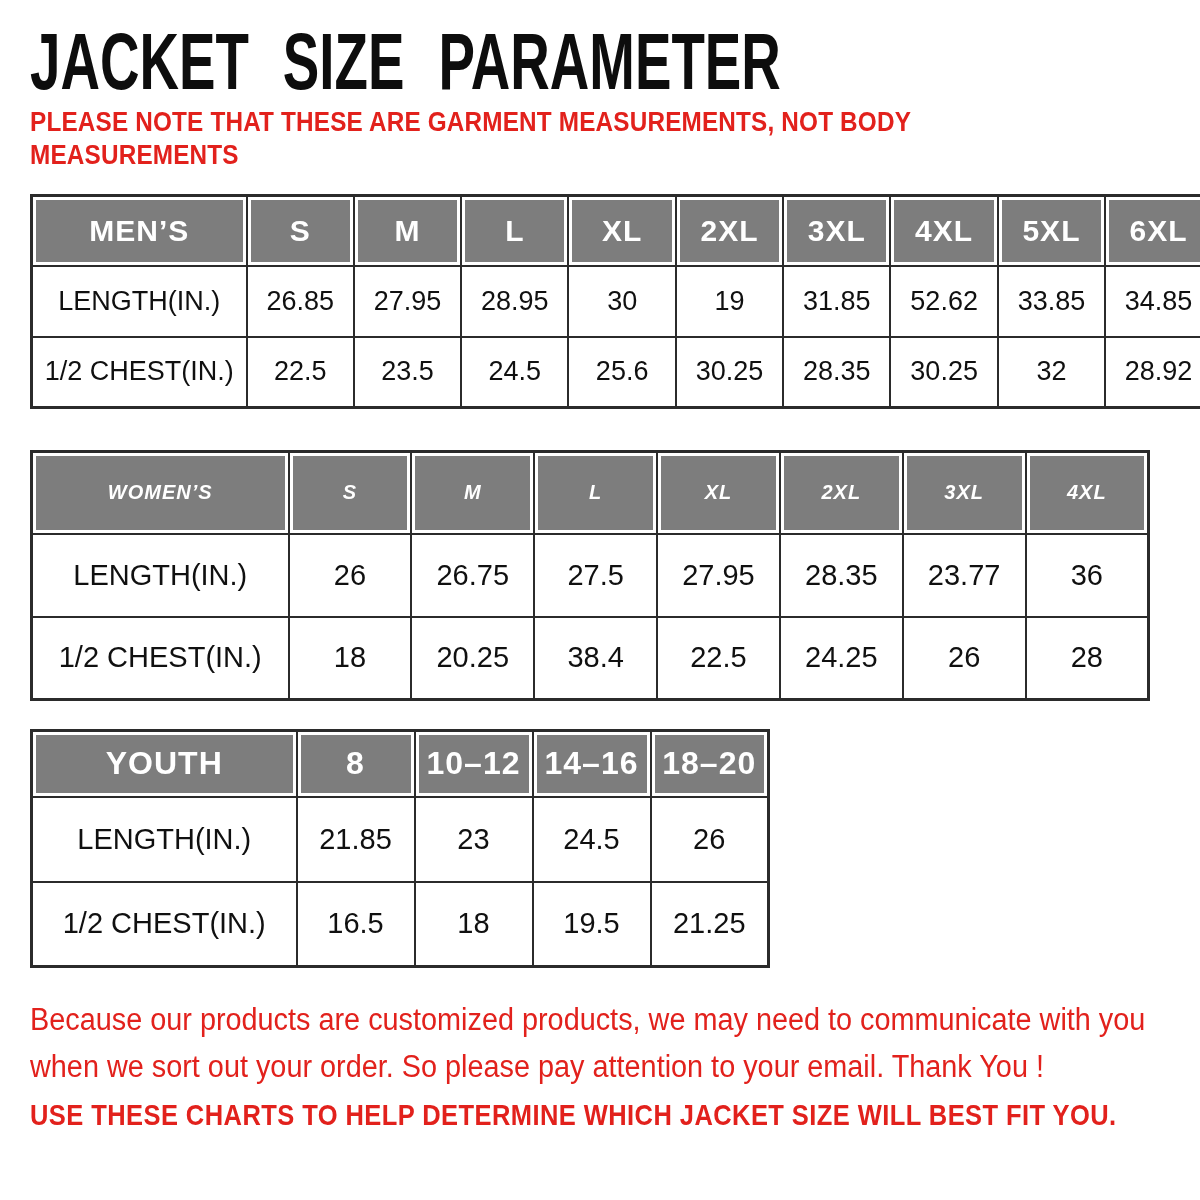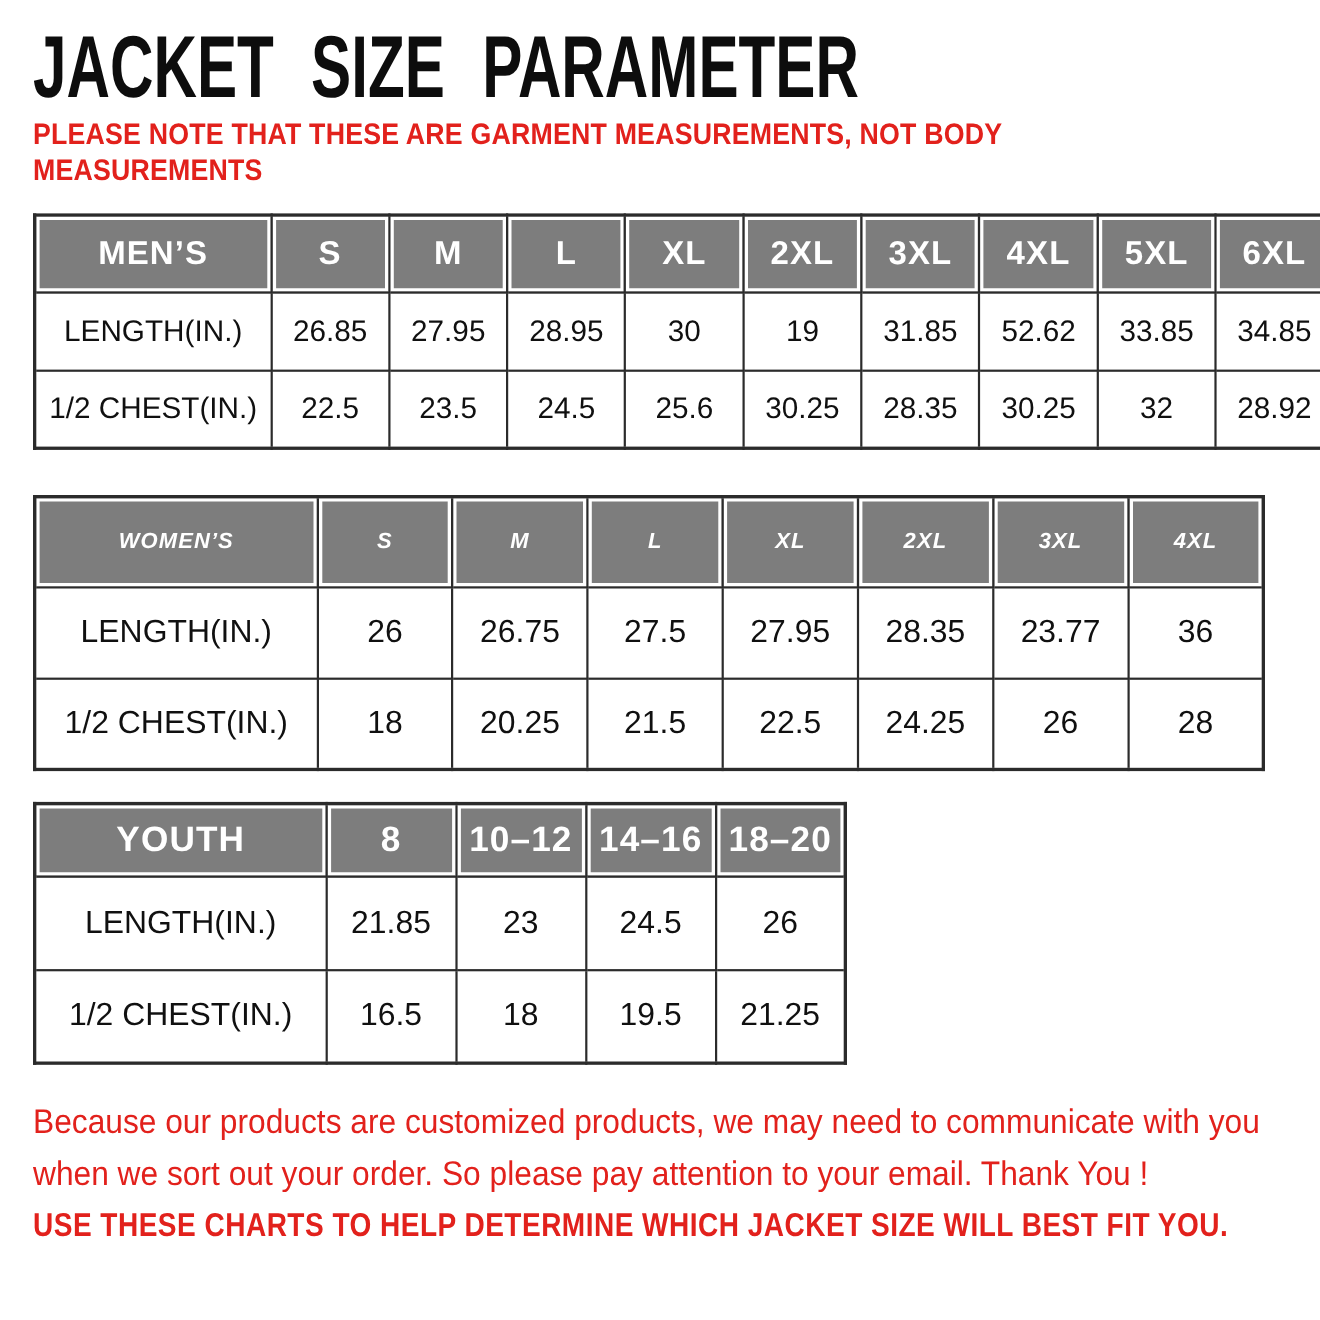--- a/index.html
+++ b/index.html
@@ -194,21 +194,21 @@
       <td>27.5</td>
       <td>27.95</td>
       <td>28.35</td>
       <td>23.77</td>
       <td>36</td>
     </tr>
     <tr>
       <td>1/2 CHEST(IN.)</td>
       <td>18</td>
       <td>20.25</td>
-      <td>21.5</td>
+      <td>38.4</td>
       <td>22.5</td>
       <td>24.25</td>
       <td>26</td>
       <td>28</td>
     </tr>
   </tbody>
 </table>
 
 <table class="size-table youth-table">
   <colgroup>

